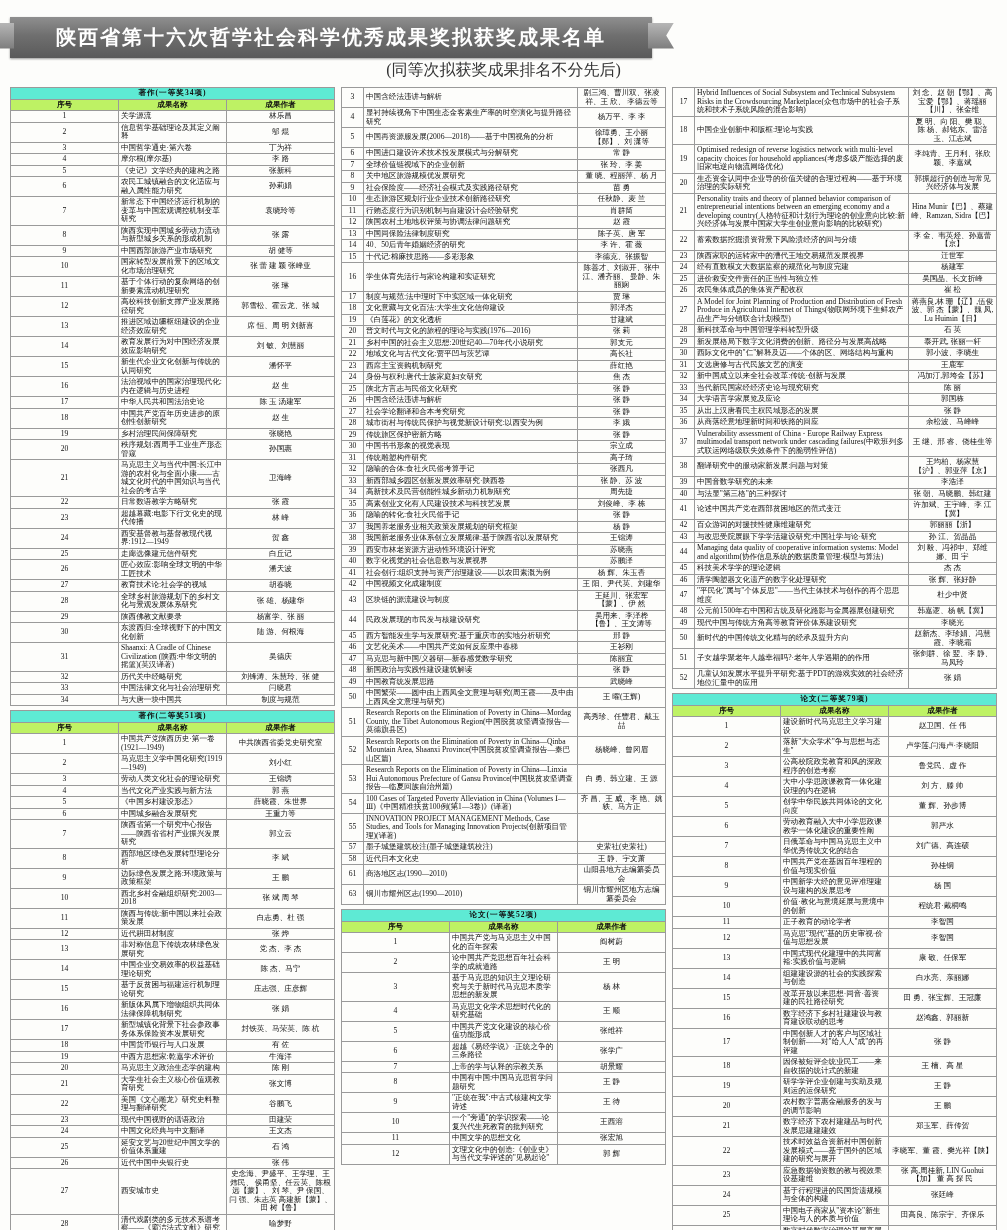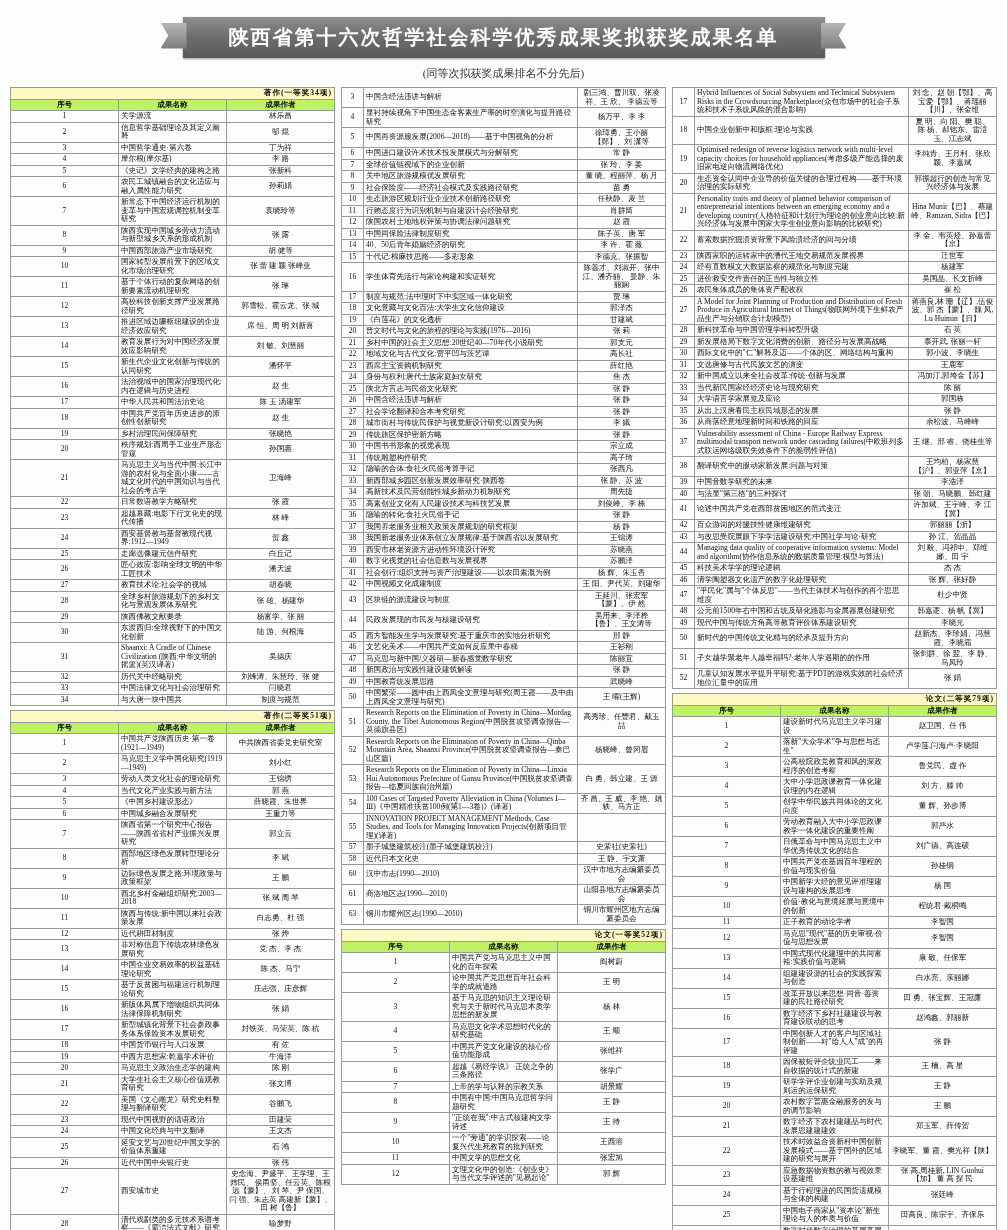--- a/index.html
+++ b/index.html
@@ -14,24 +14,23 @@
   }
   #page {
     position: relative;
     width: 1007px;
     padding: 8px 10px 22px 10px;
   }
   
   .banner-wrap {
     position: relative;
     height: 46px;
-    margin: 6px 0 6px 0;
+    margin: 6px 0 0 0;
     display: flex;
     align-items: center;
-    justify-content: center;
   }
   .banner {
     position: relative;
     background: linear-gradient(180deg,#8f8f8f 0%,#6f6f6f 45%,#5a5a5a 100%);
     color: #fff;
     font-weight: bold;
     font-size: 20px;
     letter-spacing: 2px;
     padding: 7px 46px;
     white-space: nowrap;
@@ -42,21 +41,21 @@
     position: absolute;
     top: 6px;
     width: 26px;
     height: 26px;
     background: linear-gradient(180deg,#b6b6b6,#7d7d7d);
   }
   .banner:before { left: -22px; clip-path: polygon(0 0,100% 0,100% 100%,0 100%,30% 50%); }
   .banner:after  { right: -22px; clip-path: polygon(0 0,100% 0,70% 50%,100% 100%,0 100%); }
   .subnote {
     text-align: center;
-    font-size: 11px;
+    font-size: 16px;
     color: #333;
     margin-bottom: 6px;
   }
   
   .cols {
     display: flex;
     gap: 6px;
     align-items: flex-start;
   }
   .col { width: 331px; }
@@ -69,22 +68,22 @@
   table.t td, table.t th {
     border: 1px solid #9a9a9a;
     font-size: 7.6px;
     line-height: 1.12;
     padding: 1px 2px;
     vertical-align: middle;
     word-break: break-word;
     overflow: hidden;
   }
   .sec-title td {
-    background: #fef9c3;
-    text-align: right;
+    background: #5eead4;
+    text-align: center;
     font-weight: bold;
     font-size: 9px;
     padding: 2px 0;
     letter-spacing: 1px;
   }
   .hdr td {
     background: #bef264;
     text-align: center;
     font-weight: bold;
     font-size: 8px;
@@ -715,25 +714,20 @@
               <td class="c-no">57</td>
               <td class="c-name name">墨子城堡建筑校注(墨子城堡建筑校注)</td>
               <td class="c-auth auth">史萦社(史萦社)</td>
             </tr>
             <tr>
               <td class="c-no">58</td>
               <td class="c-name name">近代日本文化史</td>
               <td class="c-auth auth">王 静、宇文萧</td>
             </tr>
             <tr>
-              <td class="c-no">60</td>
-              <td class="c-name name">汉中市志(1990—2010)</td>
-              <td class="c-auth auth">汉中市地方志编纂委员会</td>
-            </tr>
-            <tr>
               <td class="c-no">61</td>
               <td class="c-name name">商洛地区志(1990—2010)</td>
               <td class="c-auth auth">山阳县地方志编纂委员会</td>
             </tr>
             <tr>
               <td class="c-no">63</td>
               <td class="c-name name">铜川市耀州区志(1990—2010)</td>
               <td class="c-auth auth">铜川市耀州区地方志编纂委员会</td>
             </tr>
           </tbody>

